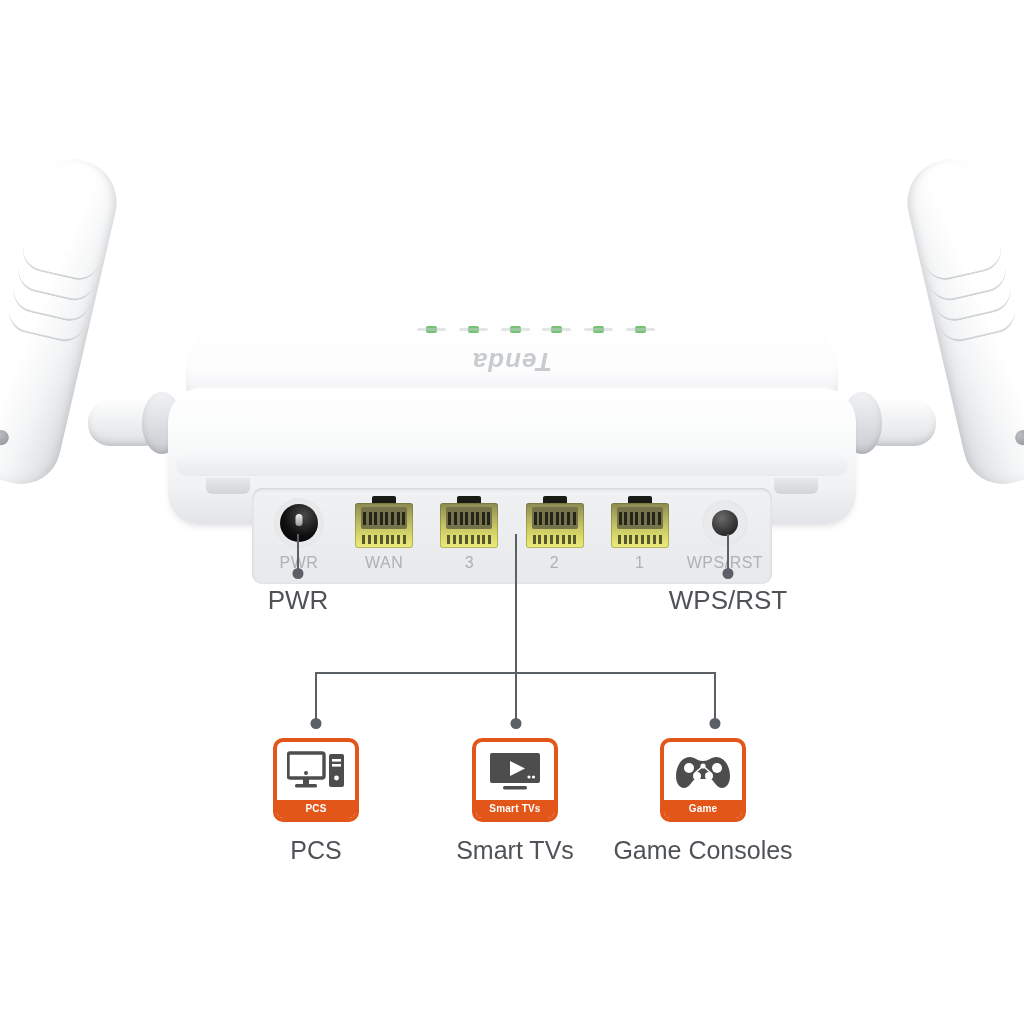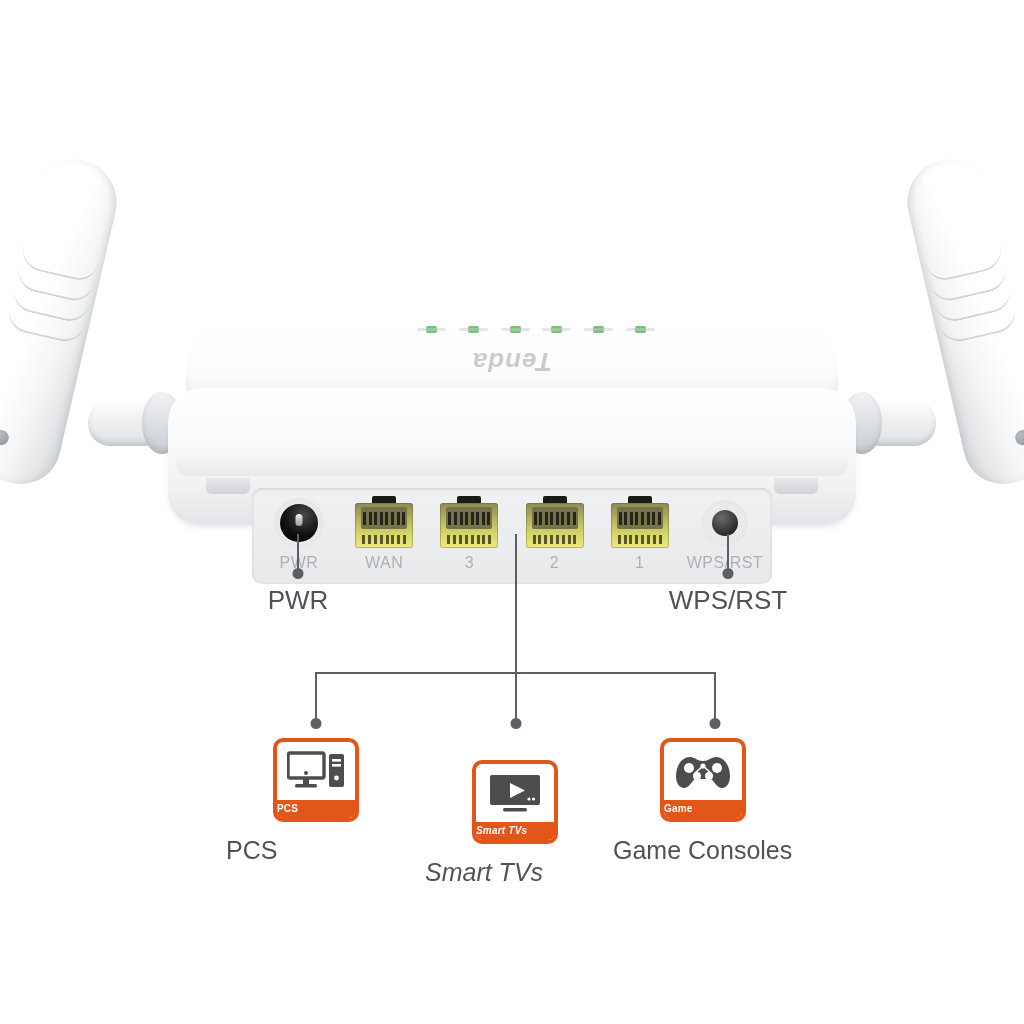--- a/index.html
+++ b/index.html
@@ -366,20 +366,21 @@
     font-size: 26px;
     color: #4f5358;
     transform: translateX(-50%);
     white-space: nowrap;
   }
 
   
   .device {
     position: absolute;
     width: 180px;
+    text-align: center;
   }
   .card {
     width: 86px;
     height: 84px;
     margin: 0 auto;
     border: 4px solid #e2561a;
     border-radius: 10px;
     background: #ffffff;
     box-sizing: border-box;
     display: flex;
@@ -629,21 +630,21 @@
           <rect x="45" y="8" width="9" height="2.6" fill="#ffffff"></rect>
           <rect x="45" y="13" width="9" height="2.6" fill="#ffffff"></rect>
           <circle cx="49.5" cy="27" r="2.4" fill="#ffffff"></circle>
         </svg>
       </div>
       <div class="card-tag">PCS</div>
     </div>
     <div class="device-caption">PCS</div>
   </div>
 
-  <div class="device" style="left:425px; top:760px;font-style:italic;">
+  <div class="device" style="left:425px; top:738px;">
     <div class="card">
       <div class="card-art">
         <svg width="56" height="40" viewBox="0 0 56 40" aria-hidden="true">
           <rect x="3" y="2" width="50" height="30" rx="2" fill="#4d4d4d"></rect>
           <polygon points="23,10 38,17.5 23,25" fill="#ffffff"></polygon>
           <circle cx="42" cy="26" r="1.6" fill="#ffffff"></circle>
           <circle cx="46.5" cy="26" r="1.6" fill="#ffffff"></circle>
           <rect x="16" y="35" width="24" height="3.4" rx="1.6" fill="#4d4d4d"></rect>
         </svg>
       </div>

